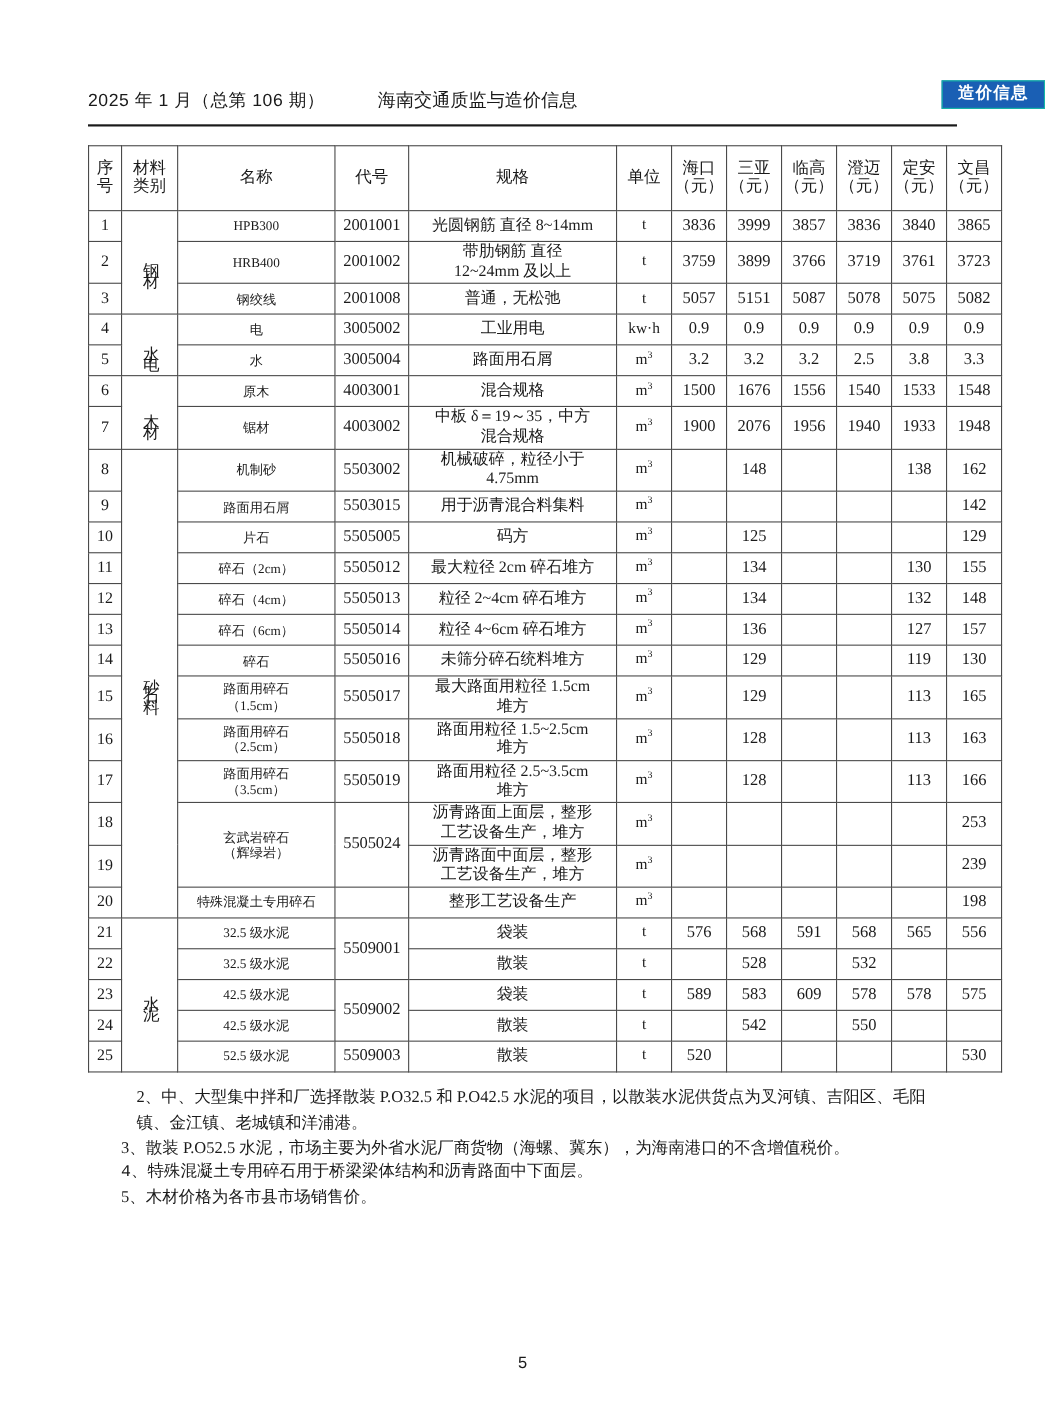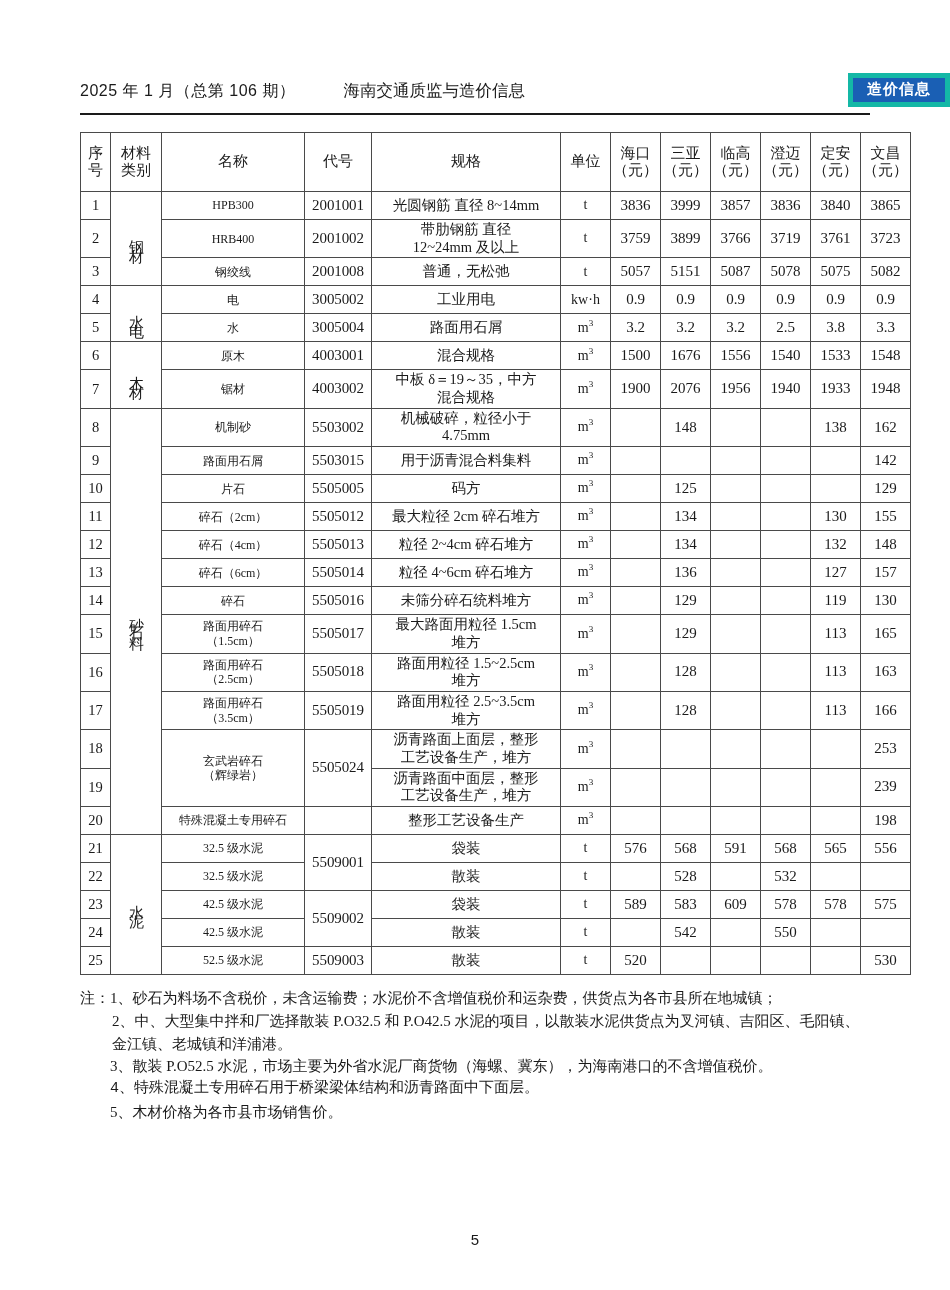--- a/index.html
+++ b/index.html
@@ -41,21 +41,21 @@
     font-family: Liberation Sans, sans-serif;
     font-size: 16.5px;
     margin-left: 48px;
     white-space: nowrap;
   }
   .runhead-badge {
     position: absolute;
     right: 0;
     top: 73px;
     background: #1a5fb4;
-    border: 5px solid #14b8a6;
+    border: 1px solid #14b8a6;
     color: #ffffff;
     font-family: "Liberation Sans", "DejaVu Sans", sans-serif;
     font-size: 15px;
     font-weight: bold;
     letter-spacing: 1px;
     padding: 2px 14px 3px;
     line-height: 1.25;
   }
   .runhead-rule {
     position: absolute;
@@ -556,22 +556,21 @@
             <td class="price-cell"></td>
             <td class="price-cell"></td>
             <td class="price-cell">530</td>
           </tr>
         </tbody>
     </table>
   </div>
 
   <div class="notes">
     <div id="notes-host">
-        <div class="note-line"><span>注：</span><span>1、砂石为料场不含税价，未含运输费；水泥价不含增值税价和运杂费，供货点为各市县所在地城镇；</span></div>
-        <div class="note-line" style="margin-left: 32px; text-indent: 0px; margin-right: 0px;"><span>2、中、大型集中拌和厂选择散装 P.O32.5 和 P.O42.5 水泥的项目，以散装水泥供货点为叉河镇、吉阳区、毛阳镇、金江镇、老城镇和洋浦港。</span></div>
+        <div class="note-line" style="margin-left: 44px; text-indent: 0px; margin-right: 0px;"><span>2、中、大型集中拌和厂选择散装 P.O32.5 和 P.O42.5 水泥的项目，以散装水泥供货点为叉河镇、吉阳区、毛阳镇、金江镇、老城镇和洋浦港。</span></div>
         <div class="note-line" style="margin-left: 30px;"><span>3、散装 P.O52.5 水泥，市场主要为外省水泥厂商货物（海螺、冀东），为海南港口的不含增值税价。</span></div>
         <div class="note-line" style="margin-left: 30px; font-family: Liberation Mono, monospace;"><span>4、特殊混凝土专用碎石用于桥梁梁体结构和沥青路面中下面层。</span></div>
         <div class="note-line" style="margin-left: 30px;"><span>5、木材价格为各市县市场销售价。</span></div>
       </div>
   </div>
 
   <div class="page-number">5</div>
 
 </div>
 

